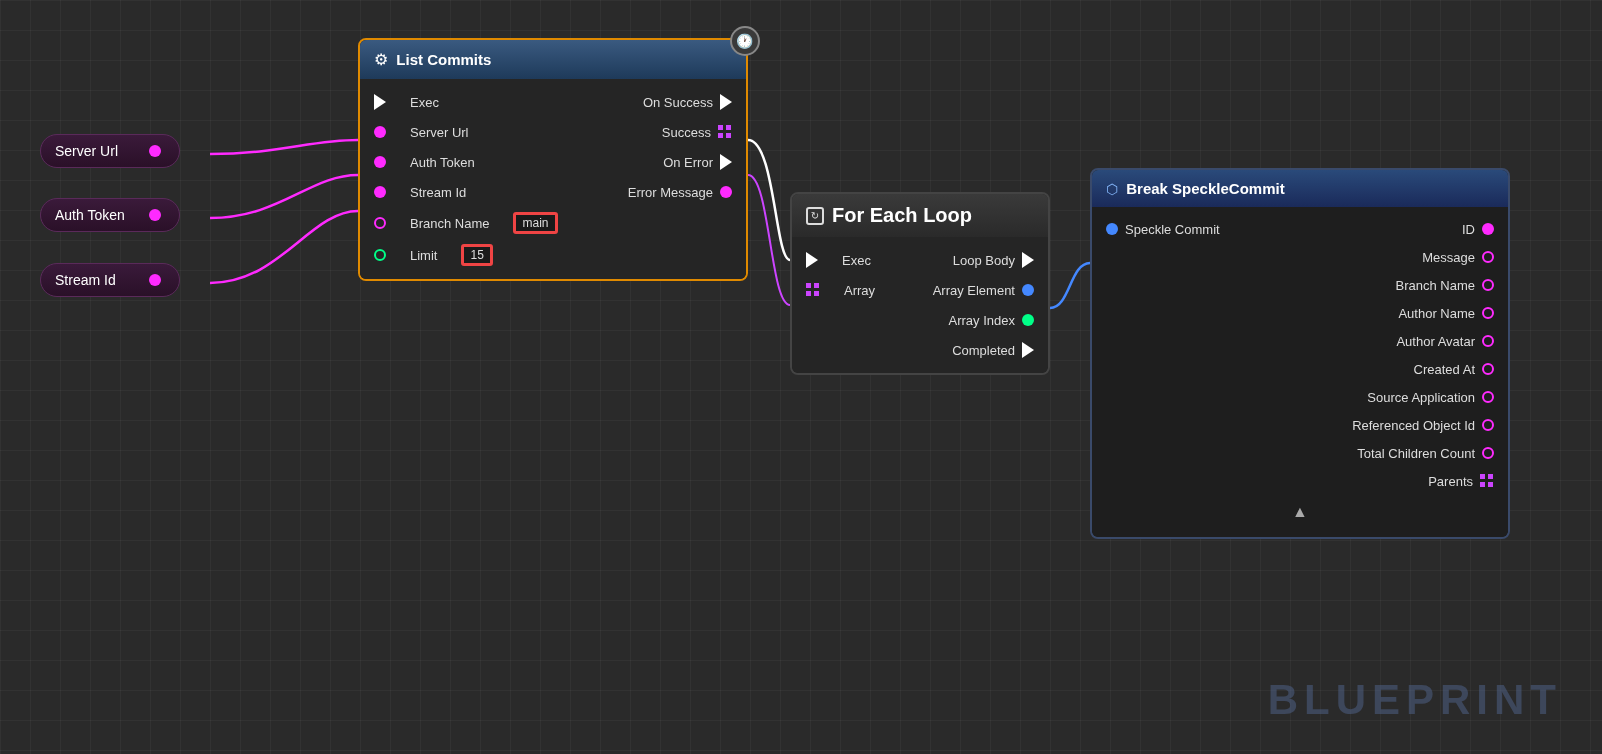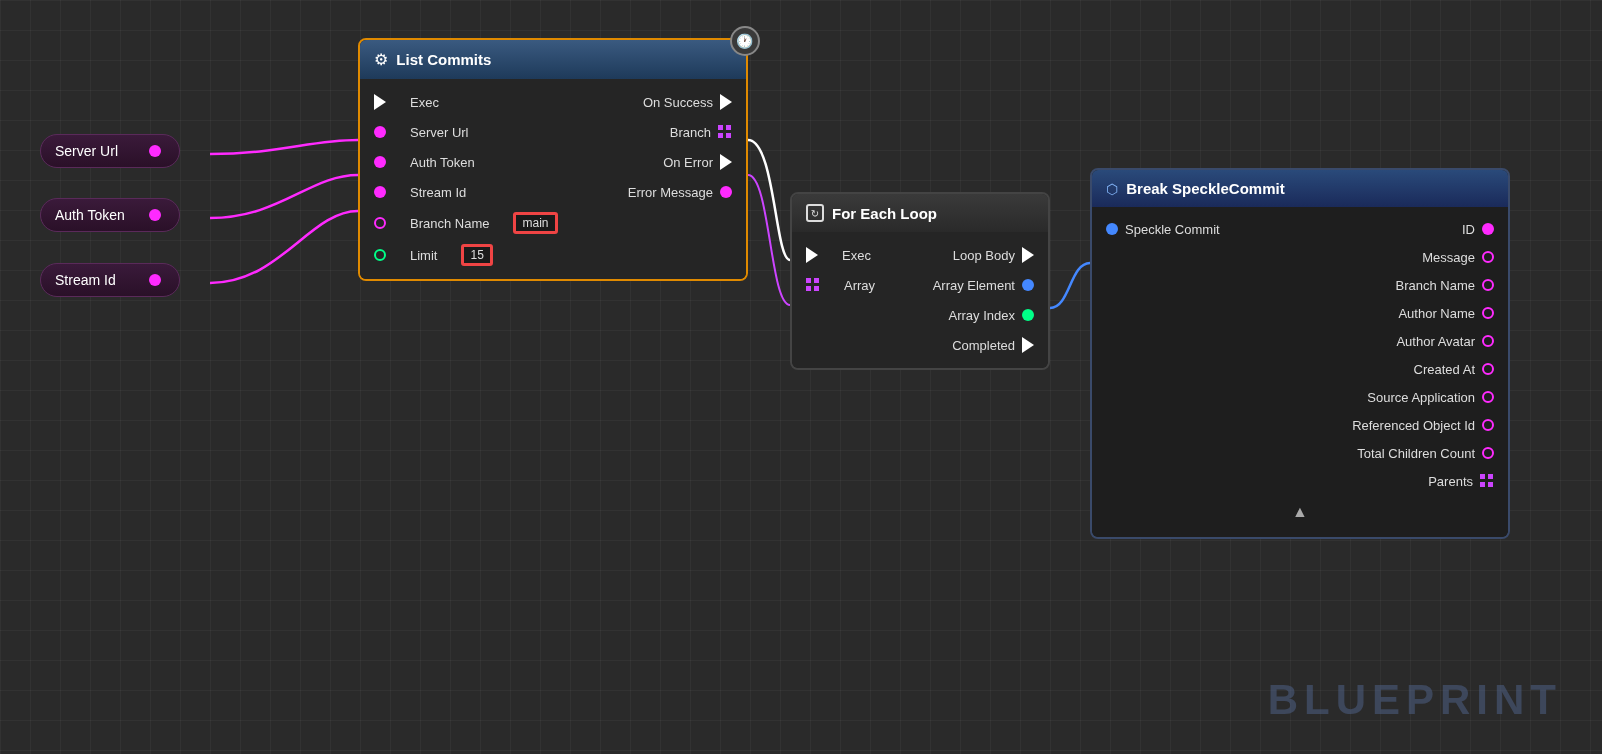--- a/index.html
+++ b/index.html
@@ -328,21 +328,21 @@
         <div class="exec-pin-right"></div>
       </div>
     </div>
 
     <div class="node-row">
       <div class="node-left">
         <div class="dot-pin"></div>
         <span class="pin-label">Server Url</span>
       </div>
       <div class="node-right">
-        <span class="pin-label">Branch</span>
+        <span class="pin-label">Success</span>
         <div class="grid-pin">
           <span></span>
             <span></span>
             <span></span>
             <span></span>
         </div>
       </div>
     </div>
 
     <div class="node-row">
@@ -381,21 +381,21 @@
         <span class="pin-label">Limit</span>
         <span class="input-badge">15</span>
       </div>
     </div>
   </div>
 </div>
 
 <div class="for-each-node">
   <div class="for-each-header">
     <div class="loop-icon">↻</div>
-    <span class="title" style="color:#ffffff;font-size:15px;font-weight:600;">For Each Loop</span>
+    <span class="title" style="color:#ffffff;font-size:20px;font-weight:600;">For Each Loop</span>
   </div>
   <div class="node-body">
 
     <div class="node-row">
       <div class="node-left">
         <div class="exec-pin"></div>
         <span class="pin-label">Exec</span>
       </div>
       <div class="node-right">
         <span class="pin-label">Loop Body</span>

